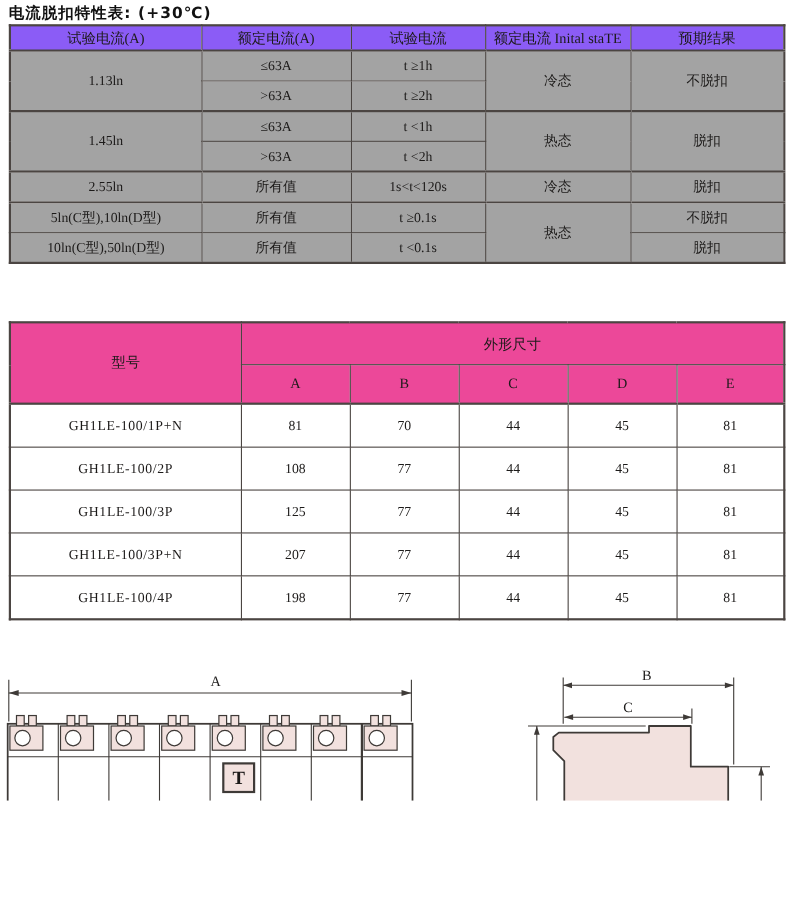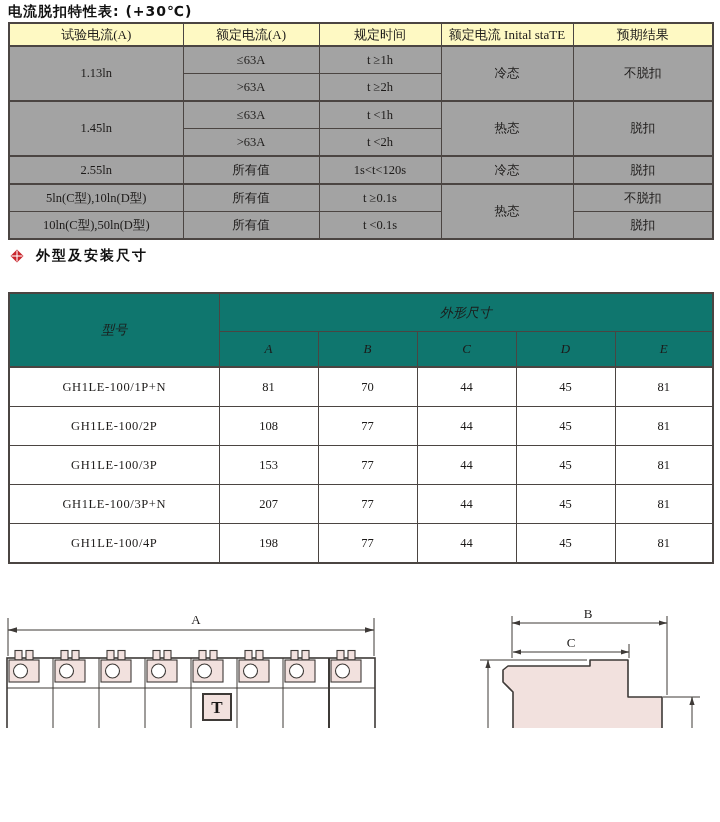--- a/index.html
+++ b/index.html
@@ -6,25 +6,25 @@
   .page{position:relative;width:720px;height:728px;background:#ffffff;overflow:hidden;
         font-family:"Liberation Serif","DejaVu Serif",serif;color:#1c1a19;}
   .doc-title{position:absolute;left:8px;top:3px;font-size:14px;font-weight:bold;
              font-family:"DejaVu Sans","Liberation Sans",sans-serif;letter-spacing:1px;color:#111;}
   
   table{border-collapse:collapse;table-layout:fixed;}
   .tbl{position:absolute;left:8px;width:704px;border:2px solid #4b4542;}
   .tbl th,.tbl td{border:1px solid #4b4542;text-align:center;vertical-align:middle;
                   padding:0 2px;font-weight:normal;overflow:hidden;}
   #trip-table{top:22px;}
-  #trip-table th{background:#fef9c3;height:21px;font-size:13px;}
+  #trip-table th{background:#8b5cf6;height:21px;font-size:13px;}
   #trip-table td{height:26px;font-size:12.5px;background:#a3a3a3;}
   .hb{border-bottom-width:2px !important;}
   #dim-table{top:292px;}
-  #dim-table th{background:#0f766e;font-size:13px;font-style:italic;}
+  #dim-table th{background:#ec4899;font-size:13px;}
   #dim-table .gh{height:37px;}
   #dim-table .ch{height:34px;}
   #dim-table td{height:38px;font-size:12.5px;background:#fff;}
   #dim-table td.model{letter-spacing:0.6px;margin-left:13px;}
   
   .section-head{position:absolute;left:10px;top:247px;display:flex;align-items:center;gap:12px;}
   .section-title{font-size:14px;font-weight:bold;
                  font-family:"DejaVu Sans","Liberation Sans",sans-serif;letter-spacing:2px;color:#111;}
   .svg-abs{position:absolute;}
 </style>
@@ -40,21 +40,21 @@
         <col style="width:174px">
         <col style="width:136px">
         <col style="width:122px">
         <col style="width:132px">
         <col style="width:140px">
       </colgroup>
     <tbody>
         <tr>
       <th class="hb">试验电流(A)</th>
       <th class="hb">额定电流(A)</th>
-      <th class="hb">规定时间</th>
+      <th class="hb">试验电流</th>
       <th class="hb">额定电流 Inital staTE</th>
       <th class="hb">预期结果</th>
     </tr>
     <tr>
       <td rowspan="2" class="hb">1.13ln</td>
       <td>≤63A</td>
       <td>t ≥1h</td>
       <td rowspan="2" class="hb">冷态</td>
       <td rowspan="2" class="hb">不脱扣</td>
     </tr>
@@ -89,28 +89,20 @@
     </tr>
     <tr>
       <td>10ln(C型),50ln(D型)</td>
       <td>所有值</td>
       <td>t &lt;0.1s</td>
       <td>脱扣</td>
     </tr>
   </tbody>
     </table>
 
-  <div class="section-head">
-    <svg width="14" height="14" viewBox="0 0 14 14">
-      <polygon points="7,0.5 13.5,7 7,13.5 0.5,7" fill="#c9252c"></polygon>
-      <line x1="1.5" y1="7" x2="12.5" y2="7" stroke="#ffffff" stroke-width="1.1"></line>
-      <line x1="7" y1="1.5" x2="7" y2="12.5" stroke="#ffffff" stroke-width="1.1"></line>
-    </svg>
-    <span class="section-title">外型及安装尺寸</span>
-  </div>
 
   <table class="tbl" id="dim-table">
     <colgroup>
         <col style="width:210px">
         <col style="width:99px">
         <col style="width:99px">
         <col style="width:99px">
         <col style="width:99px">
         <col style="width:98px">
       </colgroup>
@@ -137,21 +129,21 @@
     <tr>
       <td class="model">GH1LE-100/2P</td>
       <td>108</td>
       <td>77</td>
       <td>44</td>
       <td>45</td>
       <td>81</td>
     </tr>
     <tr>
       <td class="model">GH1LE-100/3P</td>
-      <td>153</td>
+      <td>125</td>
       <td>77</td>
       <td>44</td>
       <td>45</td>
       <td>81</td>
     </tr>
     <tr>
       <td class="model">GH1LE-100/3P+N</td>
       <td>207</td>
       <td>77</td>
       <td>44</td>

